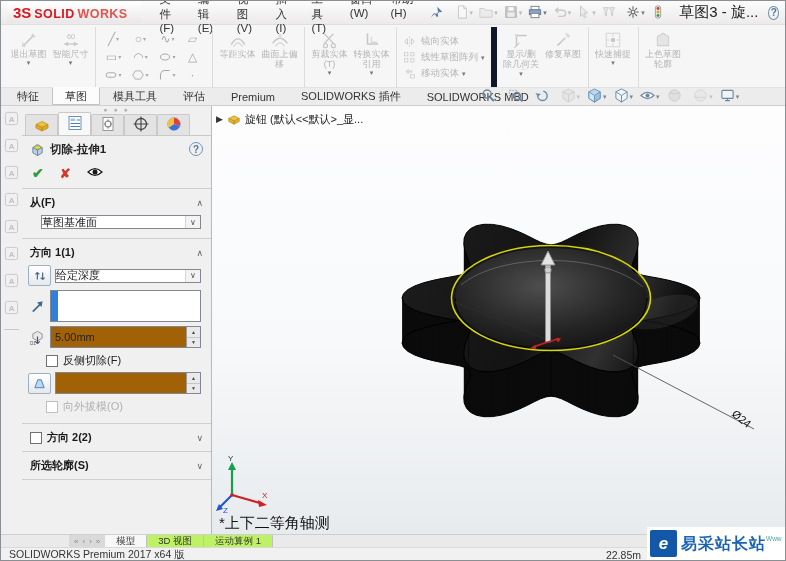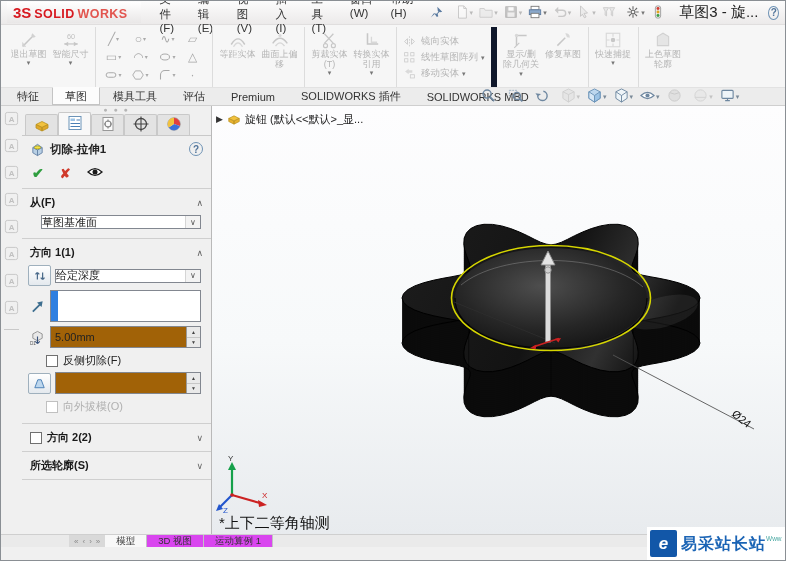--- a/index.html
+++ b/index.html
@@ -95,21 +95,21 @@
 .graphics{flex:1;position:relative;background:linear-gradient(180deg,#fdfdfe 0%,#f7f9fa 55%,#e8ebee 100%);overflow:hidden}
 .tree-item{position:absolute;left:4px;top:5px;display:flex;align-items:center;gap:4px;font-size:11px;color:#222;z-index:3}
 .flyout-arrow{color:#333;font-size:9px}
 .view-label{position:absolute;left:7px;bottom:1px;font-weight:normal;font-size:15px;color:#111}
 #model-svg{position:absolute;left:169px;top:75px}
 #triad-svg{position:absolute;left:3px;top:348px}
 
 
 .bottombar{position:absolute;left:0;top:533px;right:0;height:13px;background:#eaeaea;border-top:1px solid #cfcfcf;display:flex;align-items:stretch;font-size:9.5px}
 .sheet-nav{margin-left:68px;display:flex;align-items:center;background:#d9d9d9;padding:0 5px;gap:4px;color:#8a8a8a;font-size:8px}
-.btab{padding:0 11px;display:flex;align-items:center;background:#d946ef;border-right:1px solid #c2c2c2;color:#333}
+.btab{padding:0 11px;display:flex;align-items:center;background:#bef264;border-right:1px solid #c2c2c2;color:#333}
 .btab.active{background:#f8f8f8}
 .statusbar{position:absolute;left:0;top:546px;right:0;height:15px;background:#f1f1f1;border-top:1px solid #dadada;display:flex;align-items:center;padding:0 8px;font-size:10.5px;color:#333}
 .measure{position:absolute;right:144px;font-size:10.5px;color:#333}
 
 
 .watermark{position:absolute;right:0;bottom:0;width:138px;height:33px;background:#fff;display:flex;align-items:center;gap:4px;padding:2px 3px;z-index:9}
 .wlogo{width:27px;height:27px;background:#1257a8;color:#fff;display:flex;align-items:center;justify-content:center;font-weight:bold;font-size:17px;font-style:italic;border-radius:2px;flex:0 0 auto}
 .wtext{display:flex;flex-direction:row;overflow:hidden}
 .wbrand{color:#1b64b5;font-weight:bold;font-size:16px;line-height:18px;letter-spacing:1px;white-space:nowrap}
 .wurl{color:#49a8a2;font-size:6.5px;white-space:nowrap}
@@ -806,20 +806,24 @@
         <span>›</span>
         <span>»</span>
     </div>
     <div style="display:flex">
       <span class="btab active">模型</span>
         <span class="btab">3D 视图</span>
         <span class="btab">运动算例 1</span>
     </div>
   </div>
 
+  <div class="statusbar">
+    <span>SOLIDWORKS Premium 2017 x64 版</span>
+    <span class="measure">22.85m</span>
+  </div>
 
   <div class="watermark">
     <span class="wlogo">e</span>
     <span class="wtext">
       <span class="wbrand">易采站长站</span>
       <span class="wurl">Www.Easck.Com Webmaster</span>
     </span>
   </div>
 
 </div>

